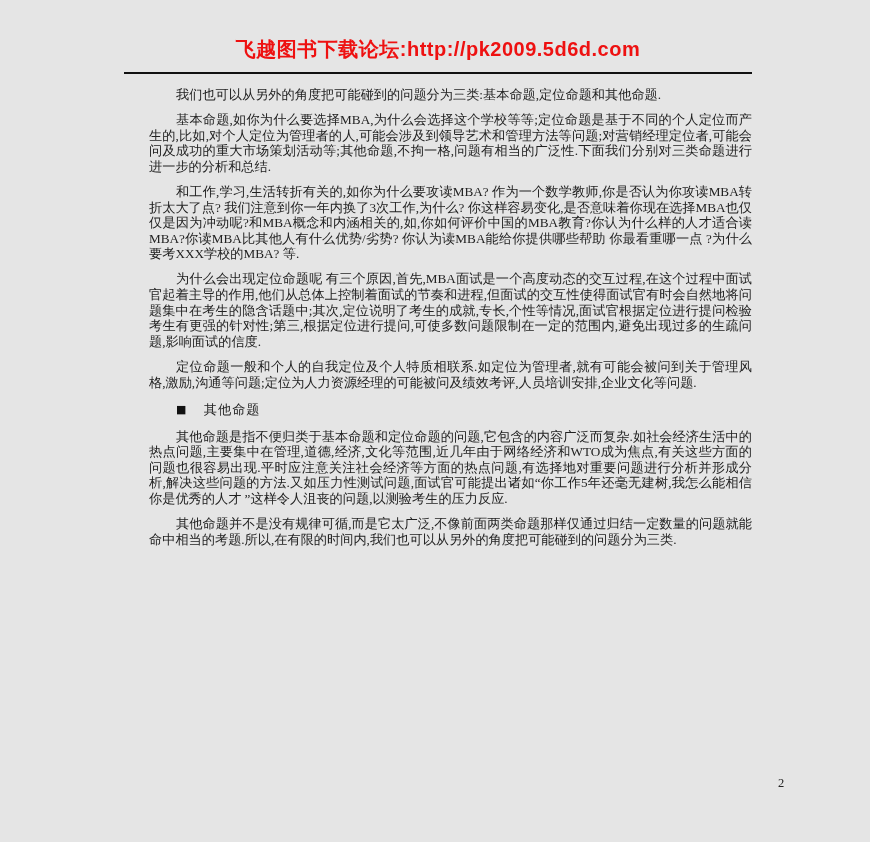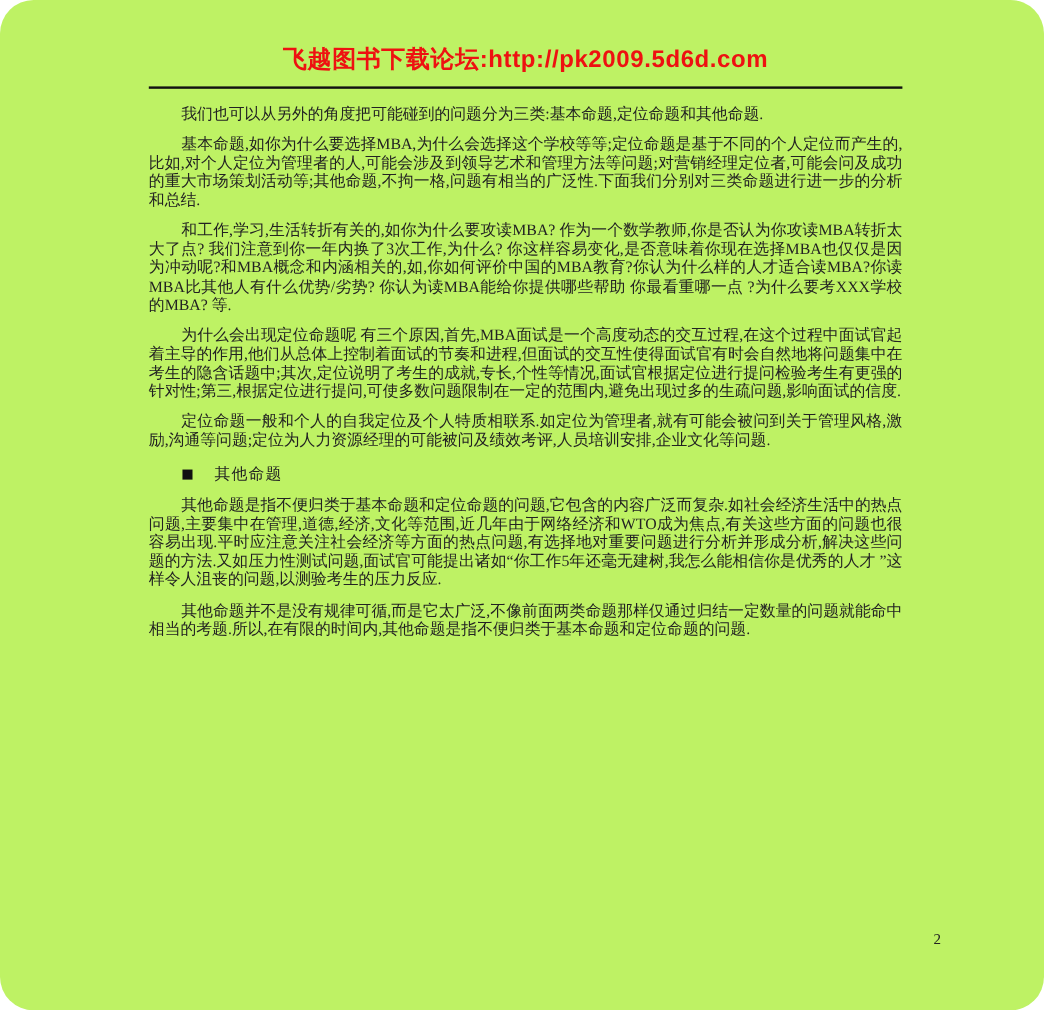--- a/index.html
+++ b/index.html
@@ -9,23 +9,22 @@
   }
   html, body { margin: 0; padding: 0; }
   body {
     width: 870px; height: 842px;
     background: #ffffff;
     font-family: "Liberation Serif", serif;
   }
   .sheet {
     position: relative;
     width: 870px; height: 842px;
-    background: #bef264;
+    background: #e5e5e5;
     overflow: hidden;
-    border-radius: 28px;
   }
   .content {
     position: absolute;
     left: 124px; top: 0;
     width: 628px;
   }
   .site-banner {
     margin-top: 36px;
     text-align: center;
     font-family: "Liberation Sans", sans-serif;
@@ -39,20 +38,21 @@
     margin-top: 9px;
     border-top: 2px solid var(--rule-ink);
     height: 0;
   }
   .body-text {
     margin-top: 13px;
     font-size: 13.2px;
     line-height: 15.6px;
     color: var(--body-ink);
     text-align: justify;
+    margin-left: 25px;
   }
   .para {
     margin: 0 0 9.5px 0;
     text-indent: 2.05em;
   }
   .heading {
     margin: 12px 0 11px 0;
     padding-left: 2.05em;
     text-indent: 0;
   }
@@ -102,19 +102,19 @@
 
       <p class="para">定位命题一般和个人的自我定位及个人特质相联系.如定位为管理者,就有可能会被问到关于管理风格,激励,沟通等问题;定位为人力资源经理的可能被问及绩效考评,人员培训安排,企业文化等问题.</p>
 
       <div class="heading">
         <span class="bullet">■</span>
         <span class="heading-text">其他命题</span>
       </div>
 
       <p class="para">其他命题是指不便归类于基本命题和定位命题的问题,它包含的内容广泛而复杂.如社会经济生活中的热点问题,主要集中在管理,道德,经济,文化等范围,近几年由于网络经济和WTO成为焦点,有关这些方面的问题也很容易出现.平时应注意关注社会经济等方面的热点问题,有选择地对重要问题进行分析并形成分析,解决这些问题的方法.又如压力性测试问题,面试官可能提出诸如“你工作5年还毫无建树,我怎么能相信你是优秀的人才 ”这样令人沮丧的问题,以测验考生的压力反应.</p>
 
-      <p class="para">其他命题并不是没有规律可循,而是它太广泛,不像前面两类命题那样仅通过归结一定数量的问题就能命中相当的考题.所以,在有限的时间内,其他命题是指不便归类于基本命题和定位命题的问题.</p>
+      <p class="para">其他命题并不是没有规律可循,而是它太广泛,不像前面两类命题那样仅通过归结一定数量的问题就能命中相当的考题.所以,在有限的时间内,我们也可以从另外的角度把可能碰到的问题分为三类.</p>
 
     </div>
   </div>
 
   <div class="page-number">2</div>
 </div>
 
 </body></html>

